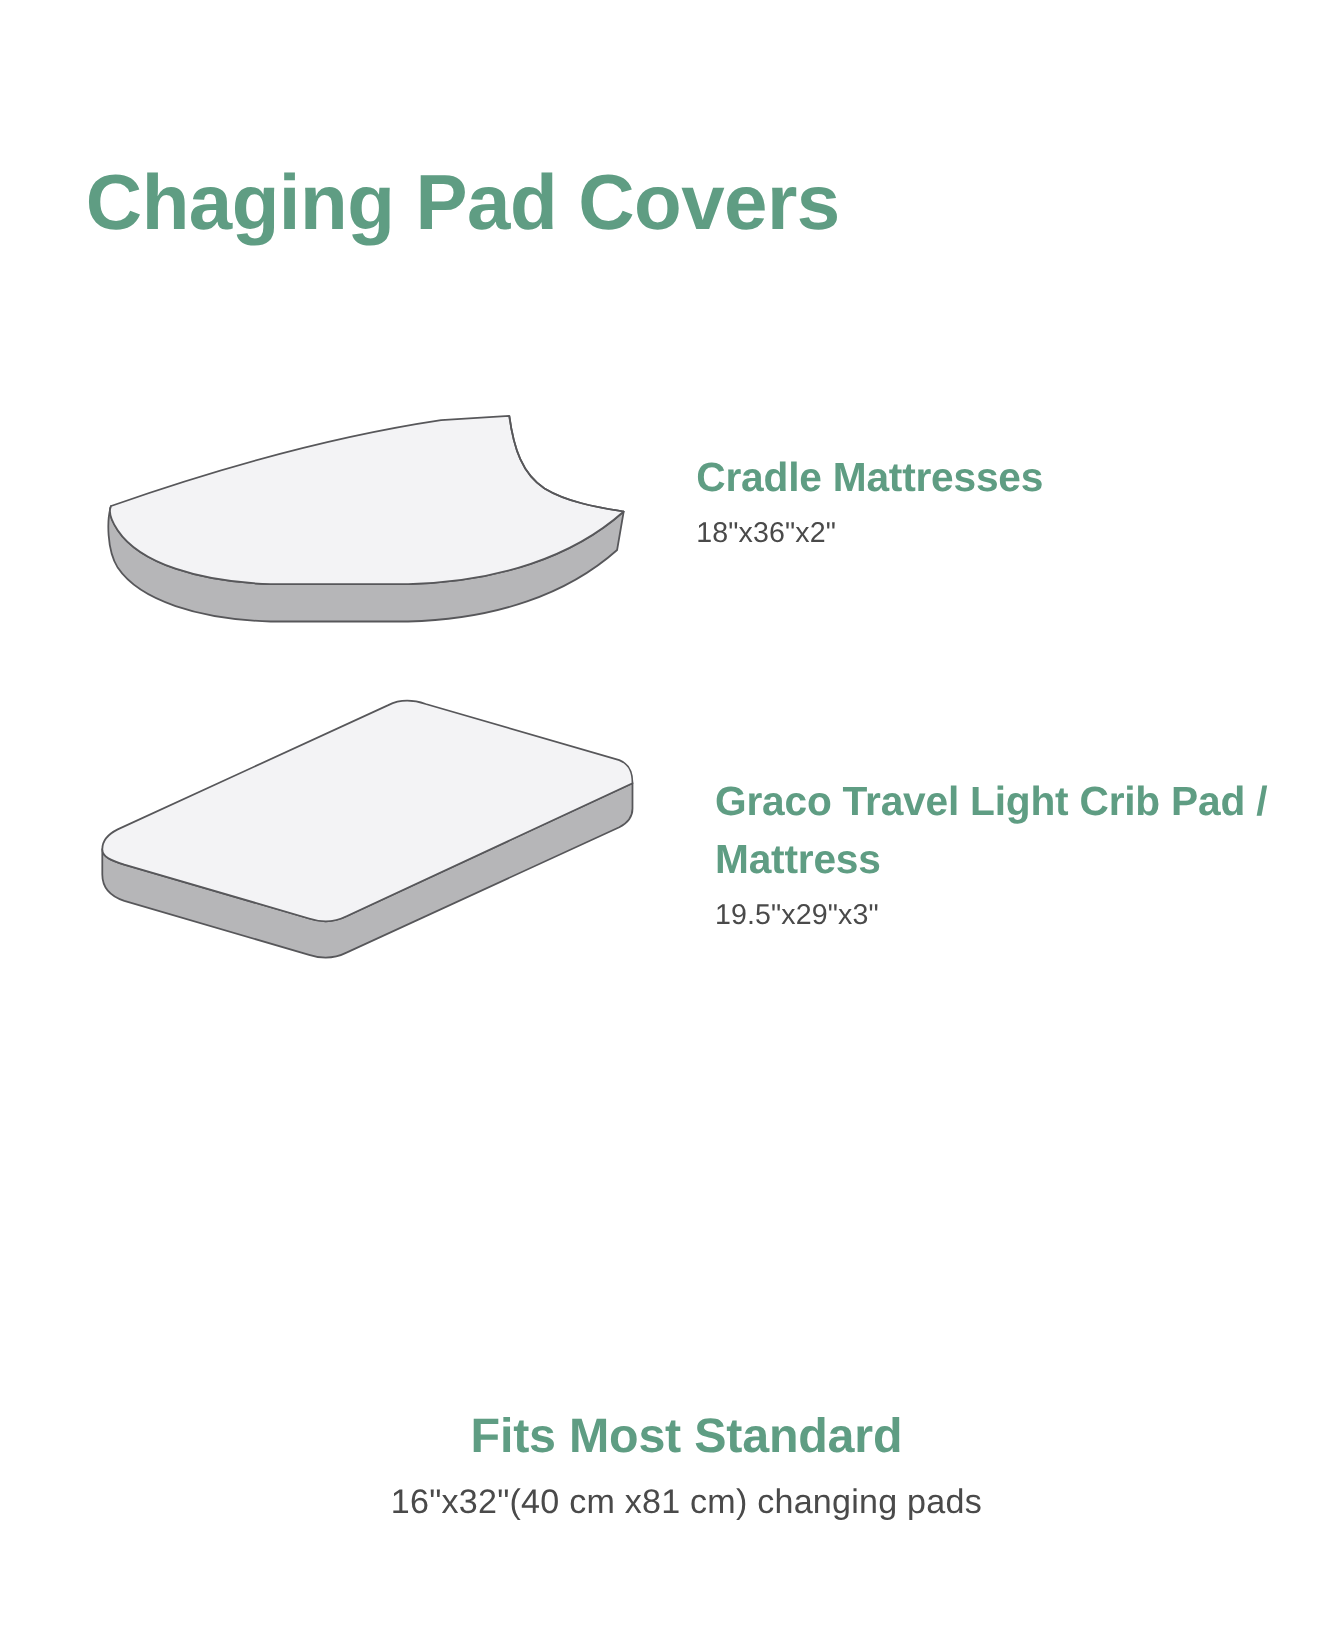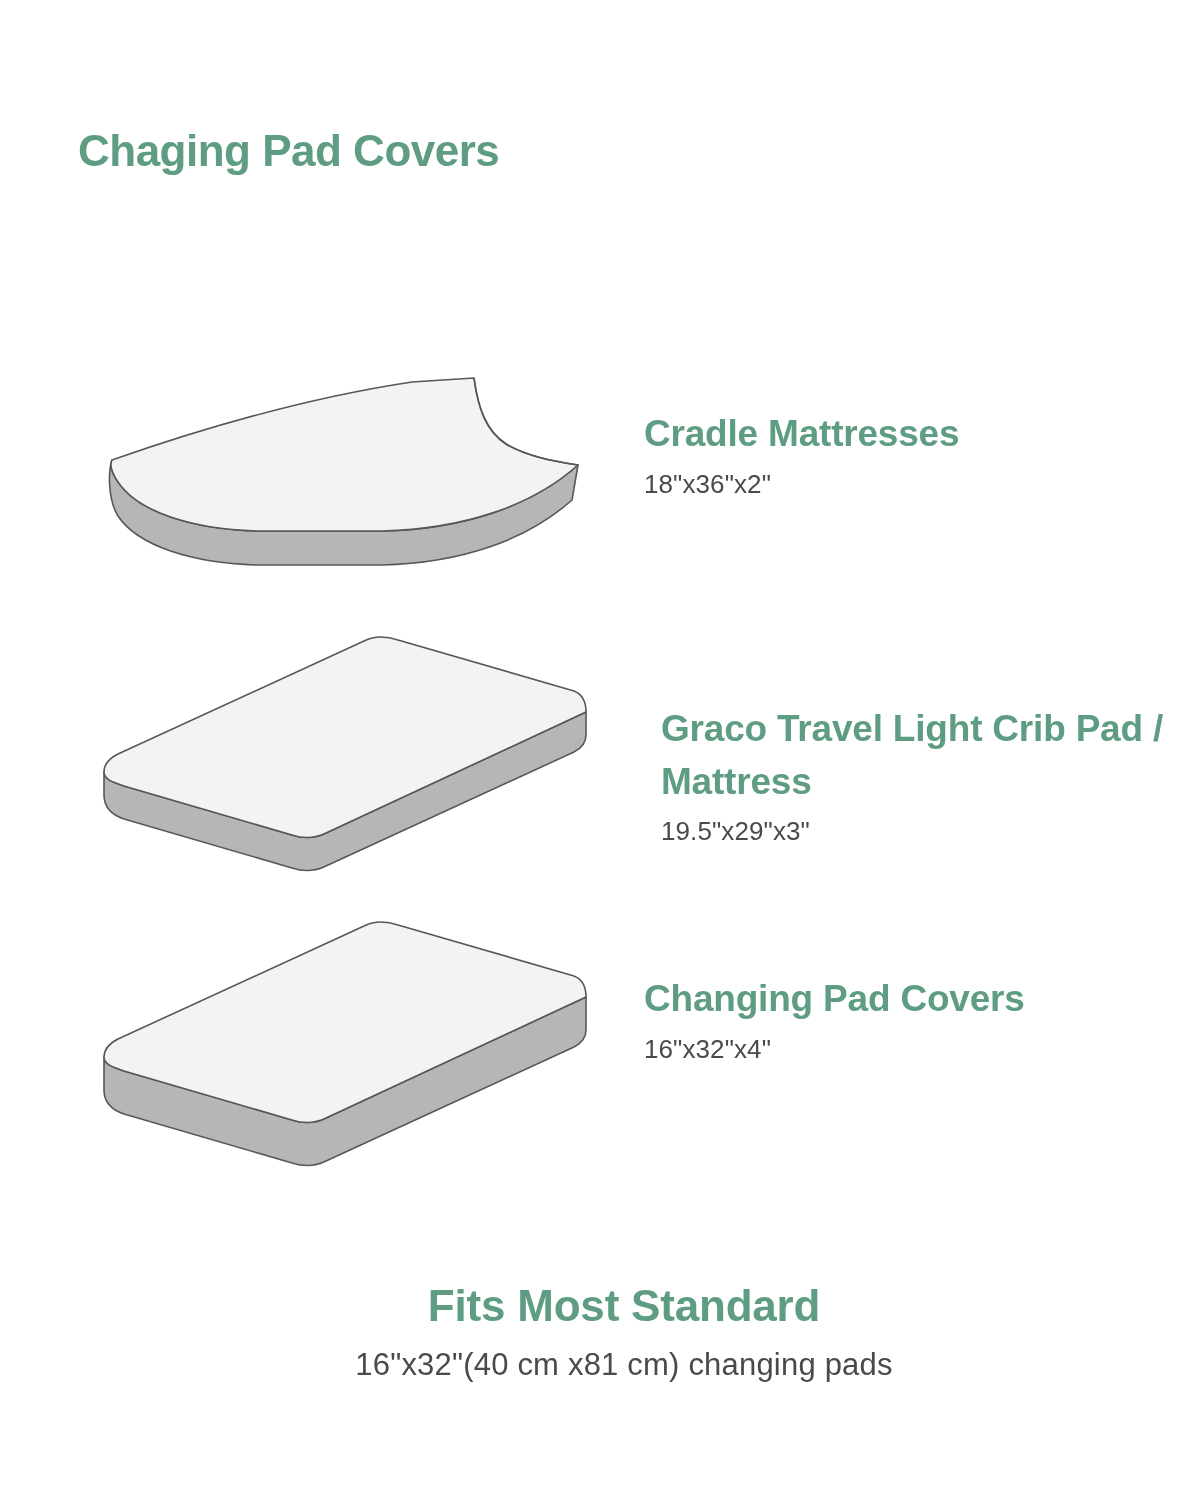--- a/index.html
+++ b/index.html
@@ -20,32 +20,32 @@
     position: absolute;
     inset: 0;
     background: #ffffff;
   }
 
   
   .page-title {
     position: absolute;
     left: 78px;
     top: 98px;
-    font-size: 44px;
+    font-size: 71px;
     font-weight: 700;
     letter-spacing: -0.5px;
     color: #5f9d83;
     line-height: 1.1;
     white-space: nowrap;
   }
 
   
   .product-row {
     position: absolute;
-    left: 12px;
+    left: 1px;
     width: 967px;
   }
   .row-1 { top: 360px;  height: 250px; }
   .row-2 { top: 655px;  height: 250px; }
   .row-3 { top: 935px;  height: 250px; }
 
   .illustration {
     position: absolute;
     left: 70px;
     top: 0;
@@ -186,55 +186,19 @@
                  C 30 127, 22 124, 22 117 Z" fill="#f3f3f5" stroke="#57575a" stroke-width="1.6" stroke-linejoin="round"></path>
       </svg>
     </div>
 
     <div class="product-text r2-text">
       <div class="product-name">Graco Travel Light Crib Pad / Mattress</div>
       <div class="product-dims">19.5"x29"x3"</div>
     </div>
   </div>
 
-  <div class="product-row row-3">
-
-    <div class="illustration">
-      <svg viewBox="0 0 540 250" xmlns="http://www.w3.org/2000/svg">
-
-        <path d="M 22 122
-                 L 22 155
-                 C 22 167, 30 175, 42 179
-                 L 210 228
-                 C 222 232, 234 231, 244 226
-                 L 492 112
-                 C 500 108, 504 102, 504 95
-                 L 504 62
-                 L 244 183
-                 C 234 188, 222 189, 210 185
-                 L 42 136
-                 C 30 132, 22 129, 22 122 Z" fill="#b6b6b8" stroke="#57575a" stroke-width="1.6" stroke-linejoin="round"></path>
-
-        <path d="M 22 122
-                 C 22 115, 26 109, 36 104
-                 L 282 -9
-                 C 292 -14, 304 -14, 316 -10
-                 L 492 41
-                 C 502 45, 504 53, 504 62
-                 L 244 183
-                 C 234 188, 222 189, 210 185
-                 L 42 136
-                 C 30 132, 22 129, 22 122 Z" fill="#f3f3f5" stroke="#57575a" stroke-width="1.6" stroke-linejoin="round"></path>
-      </svg>
-    </div>
-
-    <div class="product-text r3-text">
-      <div class="product-name">Changing Pad Covers</div>
-      <div class="product-dims">16"x32"x4"</div>
-    </div>
-  </div>
 
   <div class="footer">
     <div class="footer-heading">Fits Most Standard</div>
     <div class="footer-sub">16"x32"(40 cm x81 cm) changing pads</div>
   </div>
 
 </div>
 
 </body></html>

